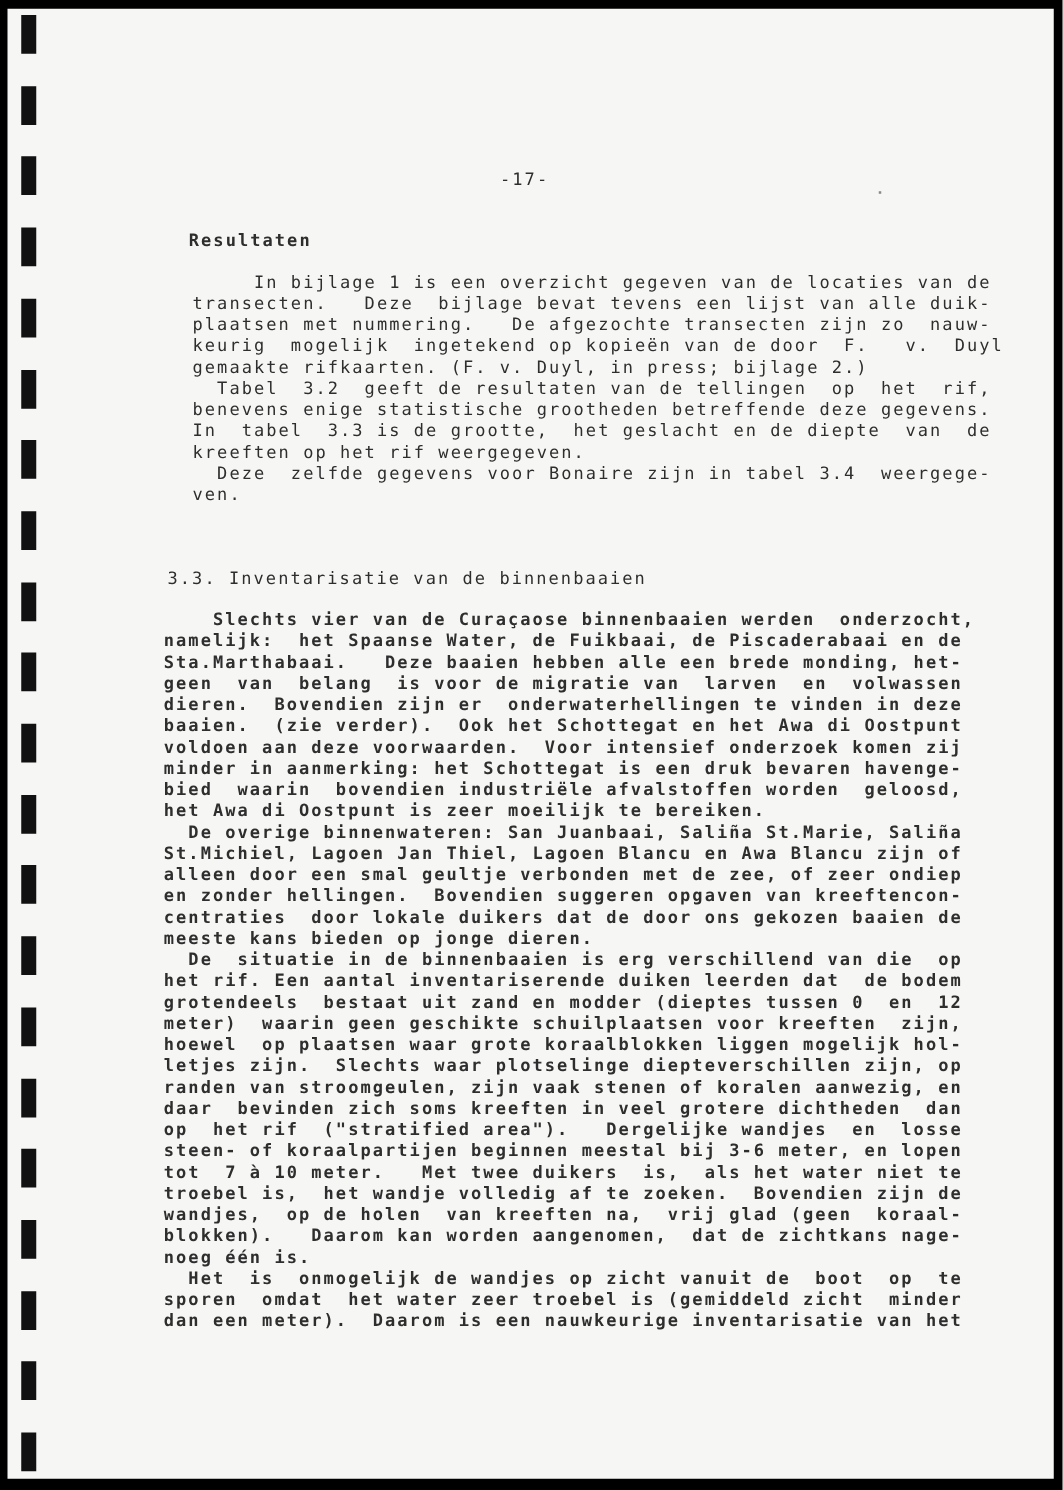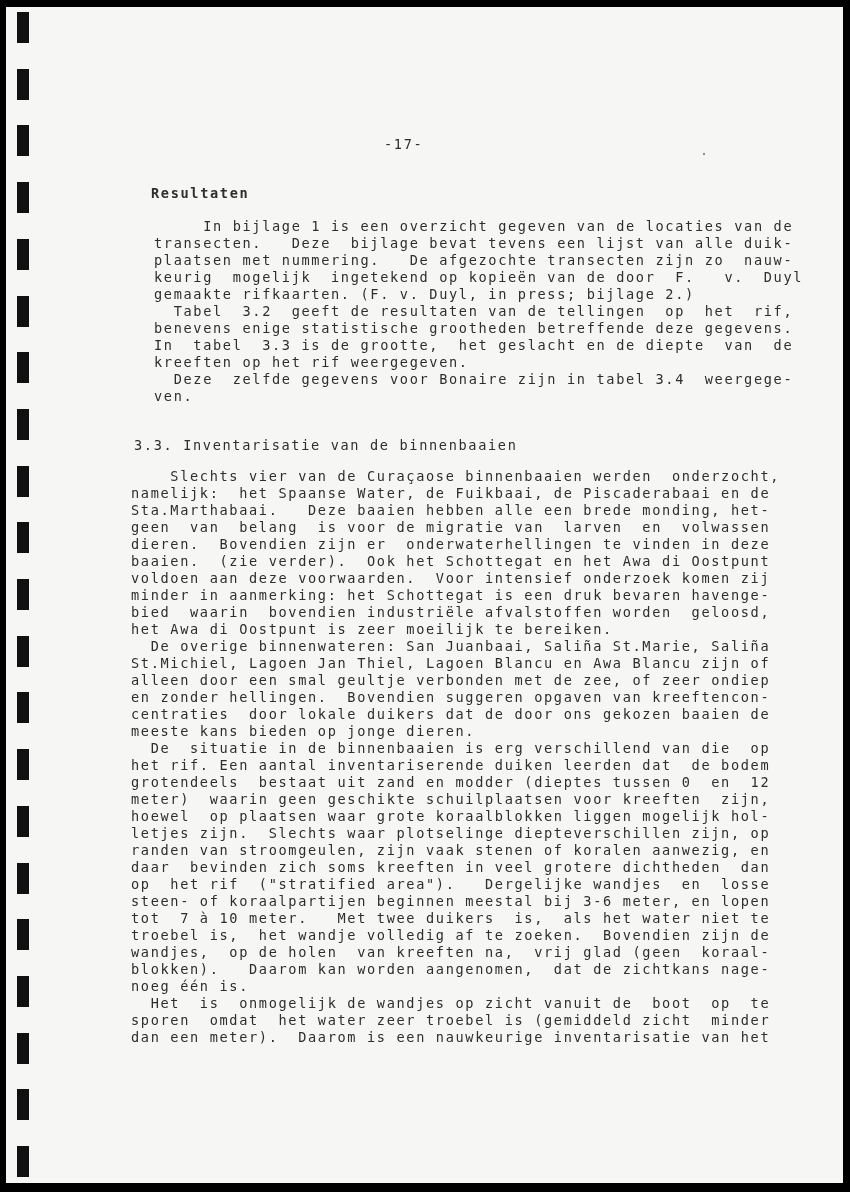--- a/index.html
+++ b/index.html
@@ -17,25 +17,25 @@
   }
   .text {
     position: absolute;
     font-family: "DejaVu Sans Mono", "Liberation Mono", monospace;
     font-size: 13.6px;
     letter-spacing: 1.65px;
     color: #2e2e2e;
     white-space: pre;
     line-height: 17px;
   }
-  .page-number { left: 384px; top: 136px; }
+  .page-number { left: 400px; top: 136px; }
   .heading { left: 151px; top: 185px; font-weight: bold; }
   .block1 { left: 131px; top: 218px; margin-left: 23px; }
-  .section { left: 134px; top: 437px; }
-  .block2 { left: 131px; top: 468px; }
+  .section { left: 134px; top: 455px; }
+  .block2 { left: 131px; top: 488px; font-weight: bold; }
   .line { display: block; height: 17px; }
   .dot { position: absolute; left: 697px; top: 146px; width: 2px; height: 2px; background: #888; }
 </style>
 </head>
 <body>
 
 <div class="paper">
   <div id="binding">
       <div class="binding" style="top: 5px;"></div>
       <div class="binding" style="top: 61.7px;"></div>

